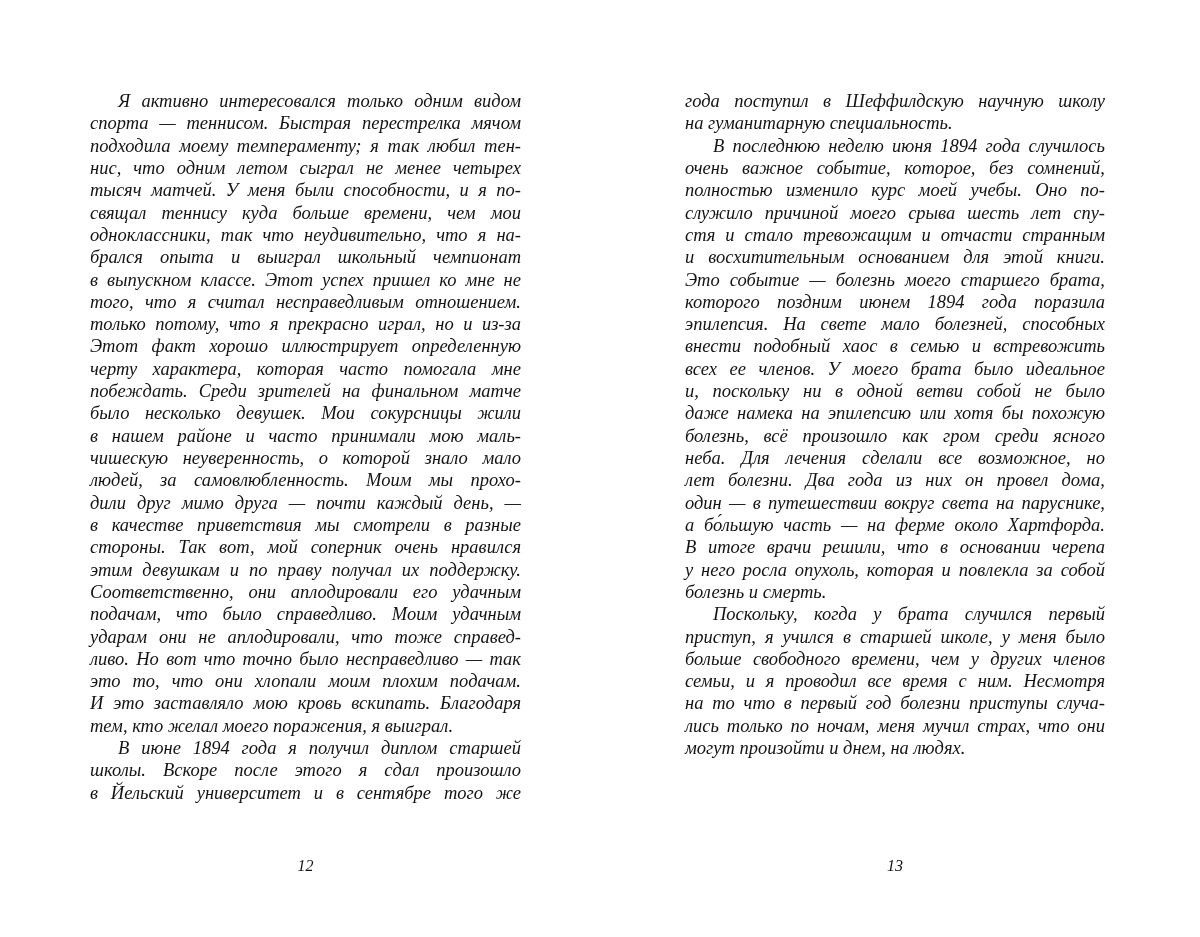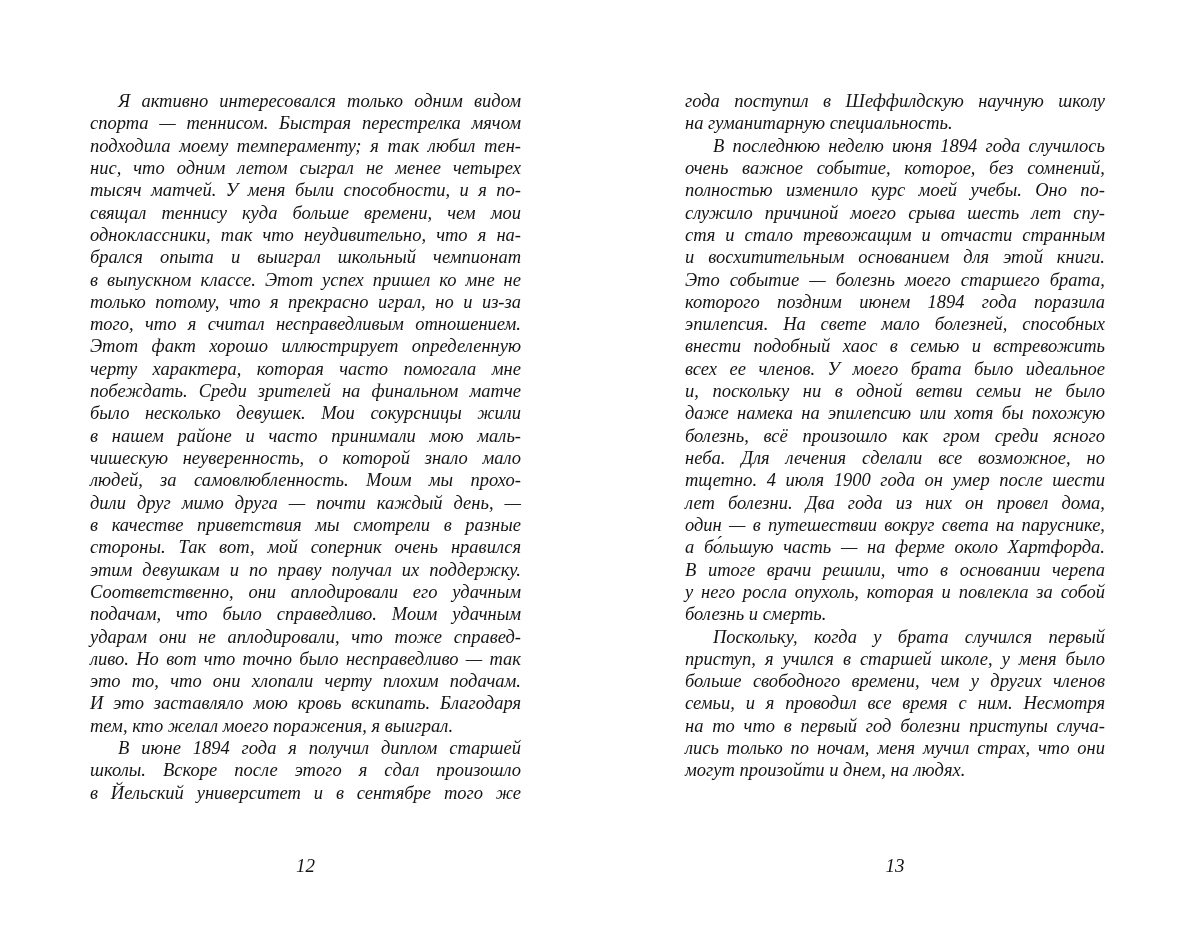--- a/index.html
+++ b/index.html
@@ -40,56 +40,56 @@
   }
   .line.indent {
     text-indent: 28px;
   }
   .page-number {
     position: absolute;
     top: 855px;
     left: 0;
     right: 0;
     text-align: center;
-    font-size: 19px;
+    font-size: 16px;
     line-height: 22px;
   }
 </style>
 </head>
 <body style="background: rgb(255, 255, 255); color: rgb(20, 20, 20);">
 
 <div class="page page-left">
   <div class="text-column">
       <div class="line indent">Я активно интересовался только одним видом</div>
       <div class="line">спорта — теннисом. Быстрая перестрелка мячом</div>
       <div class="line">подходила моему темпераменту; я так любил тен-</div>
       <div class="line">нис, что одним летом сыграл не менее четырех</div>
       <div class="line">тысяч матчей. У меня были способности, и я по-</div>
       <div class="line">свящал теннису куда больше времени, чем мои</div>
       <div class="line">одноклассники, так что неудивительно, что я на-</div>
       <div class="line">брался опыта и выиграл школьный чемпионат</div>
       <div class="line">в выпускном классе. Этот успех пришел ко мне не</div>
+      <div class="line">того, что я считал несправедливым отношением.</div>
       <div class="line">только потому, что я прекрасно играл, но и из-за</div>
-      <div class="line">того, что я считал несправедливым отношением.</div>
       <div class="line">Этот факт хорошо иллюстрирует определенную</div>
       <div class="line">черту характера, которая часто помогала мне</div>
       <div class="line">побеждать. Среди зрителей на финальном матче</div>
       <div class="line">было несколько девушек. Мои сокурсницы жили</div>
       <div class="line">в нашем районе и часто принимали мою маль-</div>
       <div class="line">чишескую неуверенность, о которой знало мало</div>
       <div class="line">людей, за самовлюбленность. Моим мы прохо-</div>
       <div class="line">дили друг мимо друга — почти каждый день, —</div>
       <div class="line">в качестве приветствия мы смотрели в разные</div>
       <div class="line">стороны. Так вот, мой соперник очень нравился</div>
       <div class="line">этим девушкам и по праву получал их поддержку.</div>
       <div class="line">Соответственно, они аплодировали его удачным</div>
       <div class="line">подачам, что было справедливо. Моим удачным</div>
       <div class="line">ударам они не аплодировали, что тоже справед-</div>
       <div class="line">ливо. Но вот что точно было несправедливо — так</div>
-      <div class="line">это то, что они хлопали черту плохим подачам.</div>
+      <div class="line">это то, что они хлопали моим плохим подачам.</div>
       <div class="line">И это заставляло мою кровь вскипать. Благодаря</div>
       <div class="line par-end">тем, кто желал моего поражения, я выиграл.</div>
       <div class="line indent">В июне 1894 года я получил диплом старшей</div>
       <div class="line">школы. Вскоре после этого я сдал произошло</div>
       <div class="line">в Йельский университет и в сентябре того же</div>
     </div>
   <div class="page-number">12</div>
 </div>
 
 <div class="page page-right">
@@ -100,25 +100,24 @@
       <div class="line">очень важное событие, которое, без сомнений,</div>
       <div class="line">полностью изменило курс моей учебы. Оно по-</div>
       <div class="line">служило причиной моего срыва шесть лет спу-</div>
       <div class="line">стя и стало тревожащим и отчасти странным</div>
       <div class="line">и восхитительным основанием для этой книги.</div>
       <div class="line">Это событие — болезнь моего старшего брата,</div>
       <div class="line">которого поздним июнем 1894 года поразила</div>
       <div class="line">эпилепсия. На свете мало болезней, способных</div>
       <div class="line">внести подобный хаос в семью и встревожить</div>
       <div class="line">всех ее членов. У моего брата было идеальное</div>
-      <div class="line">и, поскольку ни в одной ветви семьи не было</div>
+      <div class="line">и, поскольку ни в одной ветви собой не было</div>
       <div class="line">даже намека на эпилепсию или хотя бы похожую</div>
       <div class="line">болезнь, всё произошло как гром среди ясного</div>
       <div class="line">неба. Для лечения сделали все возможное, но</div>
-      <div class="line">тщетно. 4 июля 1900 года он умер после шести</div>
       <div class="line">лет болезни. Два года из них он провел дома,</div>
       <div class="line">один — в путешествии вокруг света на паруснике,</div>
       <div class="line">а бо́льшую часть — на ферме около Хартфорда.</div>
       <div class="line">В итоге врачи решили, что в основании черепа</div>
       <div class="line">у него росла опухоль, которая и повлекла за собой</div>
       <div class="line par-end">болезнь и смерть.</div>
       <div class="line indent">Поскольку, когда у брата случился первый</div>
       <div class="line">приступ, я учился в старшей школе, у меня было</div>
       <div class="line">больше свободного времени, чем у других членов</div>
       <div class="line">семьи, и я проводил все время с ним. Несмотря</div>

